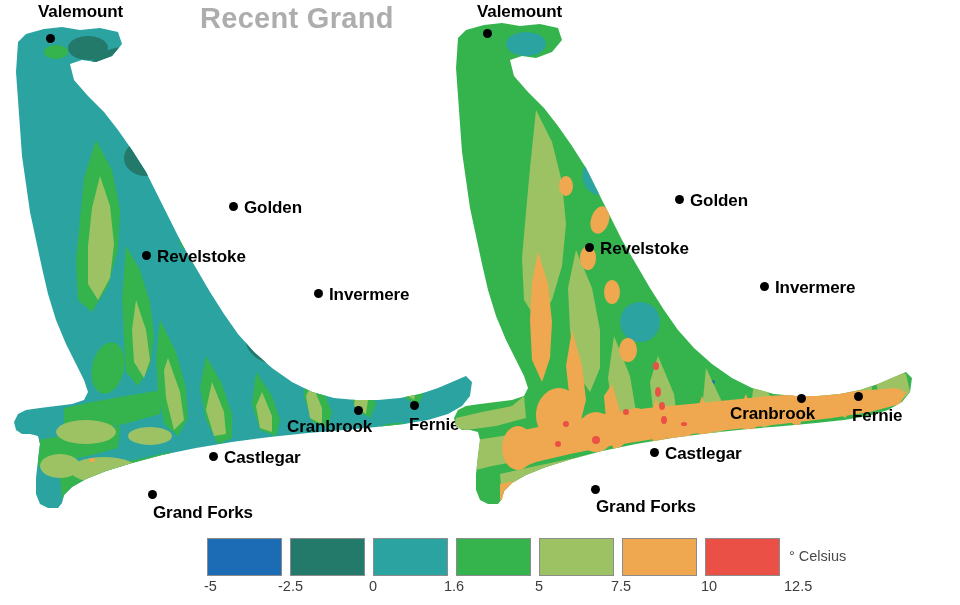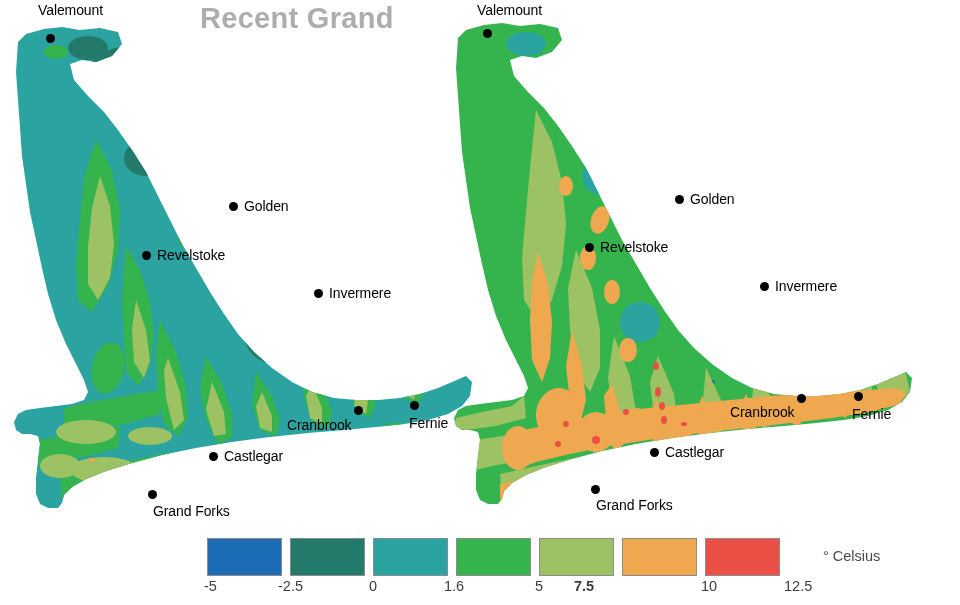--- a/index.html
+++ b/index.html
@@ -19,22 +19,22 @@
     white-space:nowrap;
     user-select:none;
   }
   #title-recent{left:200px;top:2px;}
   #title-future{left:640px;top:2px;}
 
   .map-svg{position:absolute;top:0;left:0;}
 
   .city-label{
     position:absolute;
-    font-weight:normal;
-    font-size:14px;
+    font-weight:bold;
+    font-size:17px;
     color:#000000;
     white-space:nowrap;
     user-select:none;
     letter-spacing:-0.1px;
   }
   .city-dot{
     position:absolute;
     width:9px;height:9px;border-radius:50%;
     background:#000000;
   }
@@ -51,21 +51,21 @@
   .tick{
     position:absolute;
     top:578px;
     font-size:14.5px;
     color:#3d3d3d;
     white-space:nowrap;
     user-select:none;
   }
   #celsius-label{
     position:absolute;
-    left:823px;top:548px;
+    left:789px;top:548px;
     font-size:14.5px;
     color:#4a4a4a;
     white-space:nowrap;
     user-select:none;
   }
 </style>
 </head>
 <body>
 
 <div id="stage">
@@ -376,20 +376,20 @@
     <div class="swatch" style="left:456px;background:#35b44e;"></div>
     <div class="swatch" style="left:539px;background:#9dc263;"></div>
     <div class="swatch" style="left:622px;background:#efa84f;"></div>
     <div class="swatch" style="left:705px;background:#ea5045;"></div>
 
     <div class="tick" style="left:204px;">-5</div>
     <div class="tick" style="left:278px;">-2.5</div>
     <div class="tick" style="left:369px;">0</div>
     <div class="tick" style="left:444px;">1.6</div>
     <div class="tick" style="left:535px;">5</div>
-    <div class="tick" style="left:574px;font-weight:bold;">7.5</div>
+    <div class="tick" style="left:611px;">7.5</div>
     <div class="tick" style="left:701px;">10</div>
     <div class="tick" style="left:772px;margin-left:12px;">12.5</div>
 
     <div id="celsius-label">° Celsius</div>
   </div>
 
 </div>
 
 </body></html>

